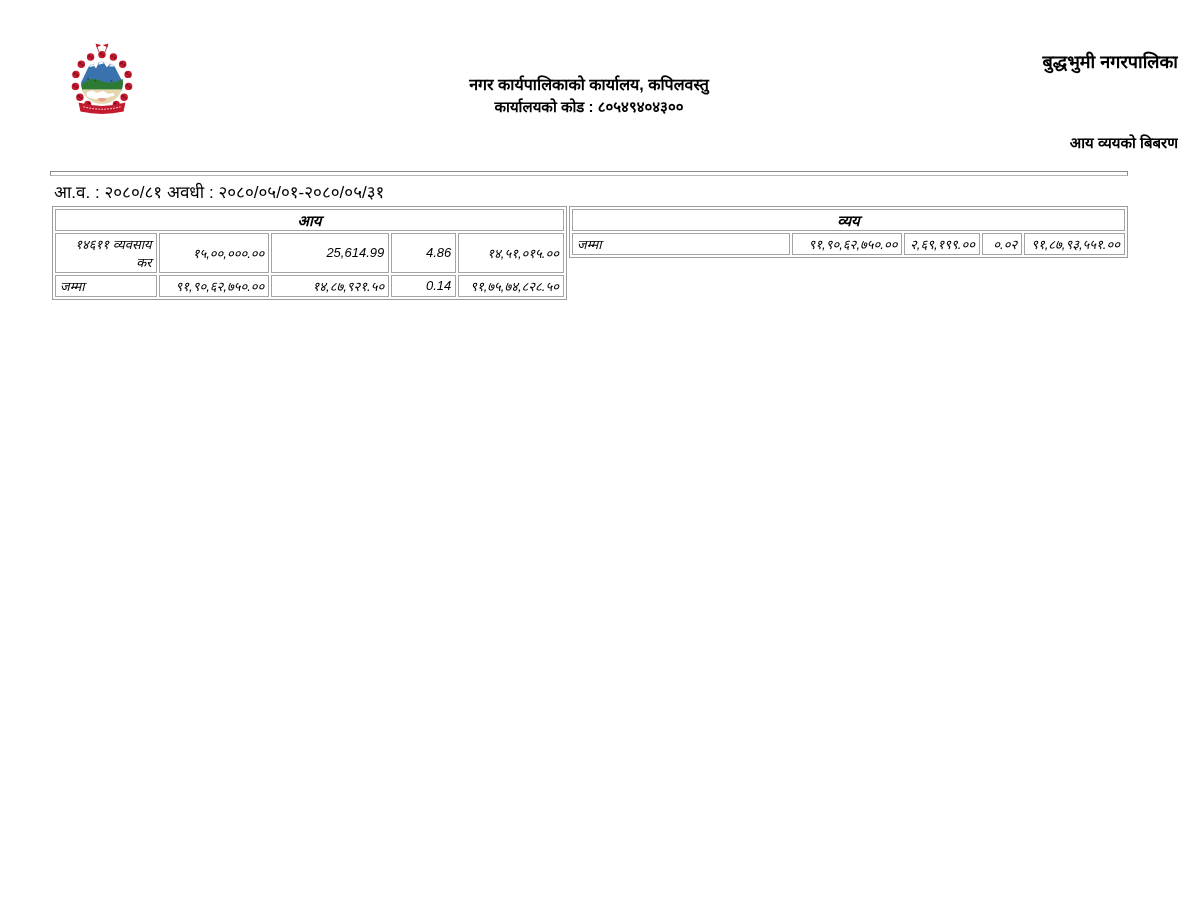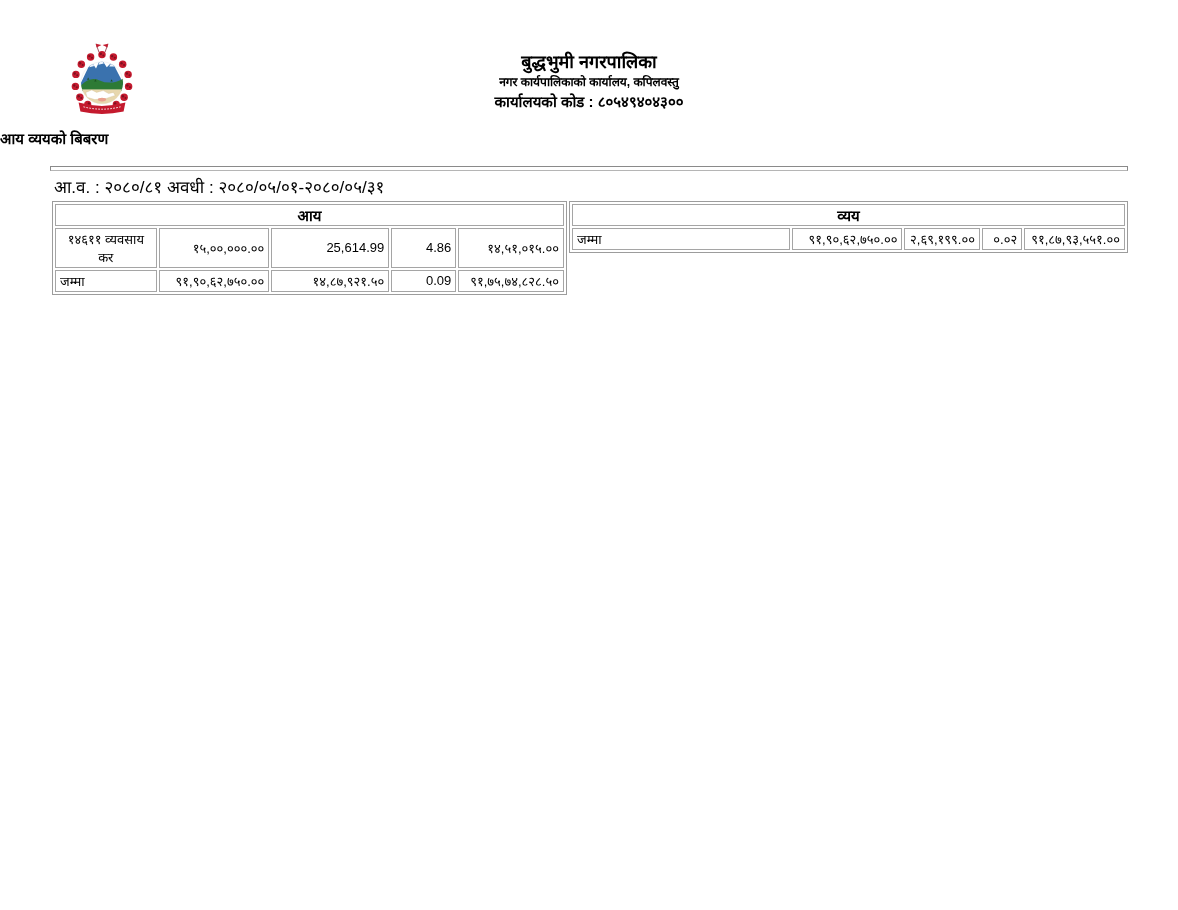--- a/index.html
+++ b/index.html
@@ -15,24 +15,24 @@
   .logo {
     position: absolute;
     left: 66px; top: 42px;
     width: 72px; height: 78px;
   }
   .header-block {
     padding-top: 52px;
     text-align: center;
     line-height: 1.15;
   }
-  .muni-name   { font-size: 18px; font-weight: bold; margin: 0 0 3px 0; }
-  .office-name { font-size: 12px; font-weight: bold; margin: 0 0 4px 0; }
+  .muni-name   { font-size: 18px; font-weight: bold; margin: 0 0 3px 0; text-align: right; }
+  .office-name { font-size: 16px; font-weight: bold; margin: 0 0 4px 0; }
   .office-code { font-size: 15px; font-weight: bold; margin: 0; }
-  .report-title{ font-size: 15px; font-weight: bold; margin: 19px 0 0 0; text-align: left; }
+  .report-title{ font-size: 15px; font-weight: bold; margin: 19px 0 0 0; text-align: right; }
   .rule {
     margin: 19px 0 0 50px;
     width: 1078px;
     height: 5px;
     border: 1px solid #8a8a8a;
     border-bottom-color: #b5b5b5;
     background: #ffffff;
   }
   .period-line {
     margin: 4px 0 0 54px;
@@ -43,35 +43,36 @@
     display: flex;
     align-items: flex-start;
     gap: 2px;
   }
   table.rpt {
     border-collapse: separate;
     border-spacing: 2px;
     border: 1px solid #9c9c9c;
     table-layout: fixed;
     font-size: 13px;
+    font-style: italic;
   }
   table.rpt th, table.rpt td {
     border: 1px solid #a5a5a5;
     padding: 1px 4px;
     vertical-align: middle;
     overflow: hidden;
   }
   table.rpt th {
     font-size: 15px;
     font-weight: bold;
     text-align: center;
     height: 19px;
     padding: 0 4px;
   }
-  td.lbl  { text-align: center; margin-left: 22px; }
+  td.lbl  { text-align: right; margin-left: 22px; }
   td.num  { text-align: right; }
   td.tlab { text-align: left; }
   tr.data-row td { height: 37px; }
   tr.total-row td { height: 18px; }
   .income-tbl  { width: 515px; }
   .expense-tbl { width: 559px; }
 </style>
 </head>
 <body>
 
@@ -207,21 +208,21 @@
         <td class="lbl">१४६११ व्यवसाय कर</td>
         <td class="num">१५,००,०००.००</td>
         <td class="num">25,614.99</td>
         <td class="num">4.86</td>
         <td class="num">१४,५१,०१५.००</td>
       </tr>
       <tr class="total-row">
         <td class="tlab">जम्मा</td>
         <td class="num">९१,९०,६२,७५०.००</td>
         <td class="num">१४,८७,९२१.५०</td>
-        <td class="num">0.09</td>
+        <td class="num">0.14</td>
         <td class="num">९१,७५,७४,८२८.५०</td>
       </tr>
     </tbody>
   </table>
 
   <table class="rpt expense-tbl">
     <colgroup>
       <col style="width:216px">
         <col style="width:110px">
         <col style="width:75px">

